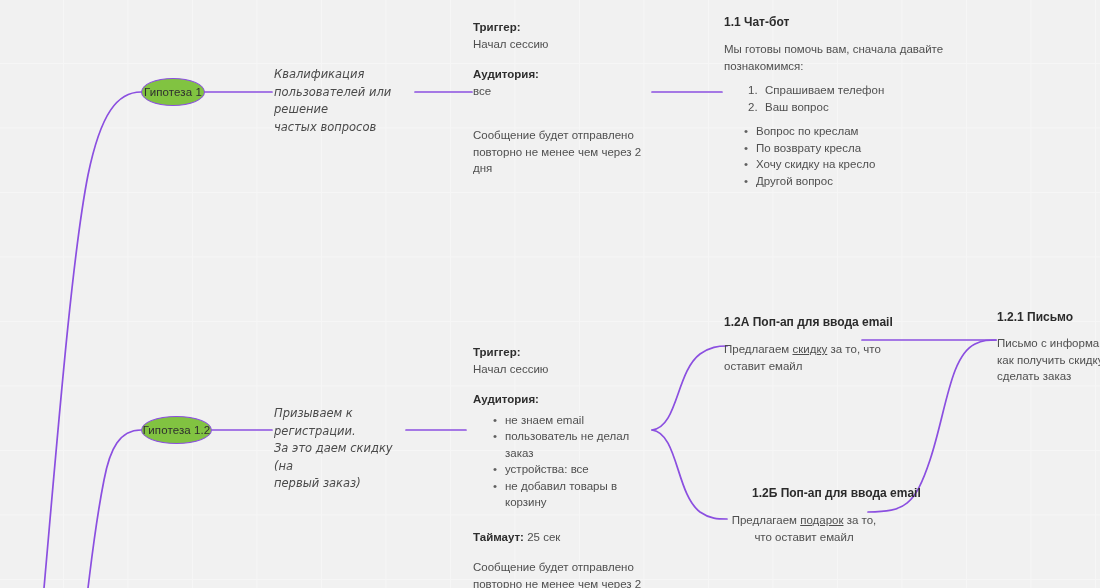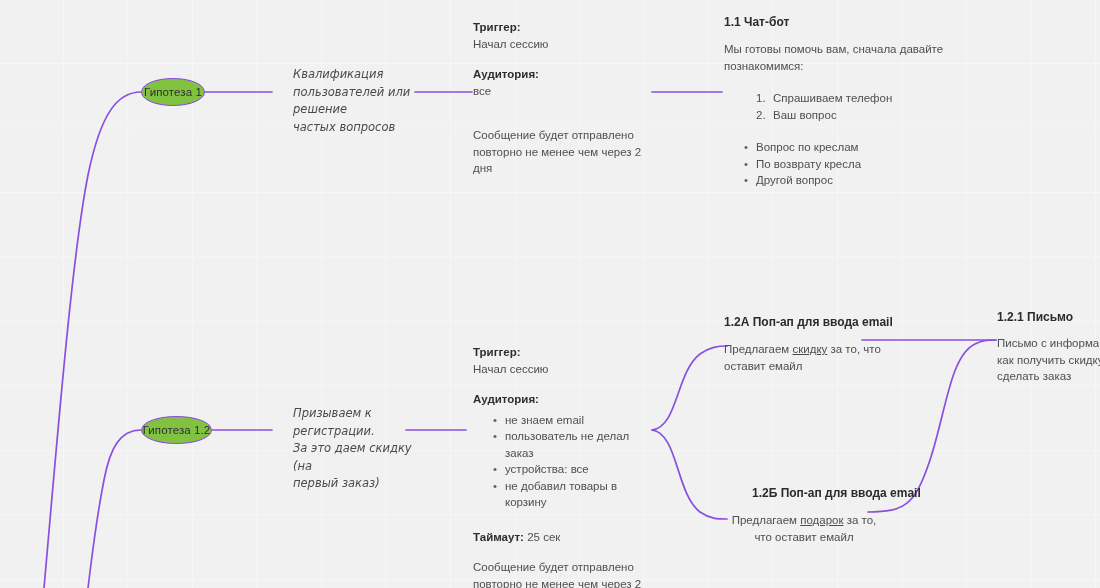--- a/index.html
+++ b/index.html
@@ -43,21 +43,21 @@
     box-sizing: border-box;
   }
   .note {
     position: absolute;
     font-style: italic;
     font-size: 11.5px;
     line-height: 17.5px;
     color: #4a4a4a;
     font-family: "DejaVu Sans", sans-serif;
   }
-  .note span { display: block; margin-left: 19px; }
+  .note span { display: block; }
   .block {
     position: absolute;
     font-size: 11.5px;
     line-height: 16.5px;
     color: #4f4f4f;
   }
   .block .hd {
     font-weight: bold;
     color: #2e2e2e;
   }
@@ -79,21 +79,21 @@
     padding-left: 12px;
   }
   .bullets li::before {
     content: "\2022";
     position: absolute;
     left: 0;
     color: #5f5f5f;
   }
   .numbers {
     list-style: none;
-    margin: 16px;
+    margin: 8px;
     padding: 0 0 0 16px;
     counter-reset: n;
   }
   .numbers li {
     position: relative;
     padding-left: 17px;
     counter-increment: n;
   }
   .numbers li::before {
     content: counter(n) ".";
@@ -159,20 +159,21 @@
   <div class="block" style="left:724px; top:41px; width:230px;">
     <div>Мы готовы помочь вам, сначала давайте</div>
     <div>познакомимся:</div>
     <ol class="numbers">
       <li>Спрашиваем телефон</li>
       <li>Ваш вопрос</li>
     </ol>
     <ul class="bullets">
       <li>Вопрос по креслам</li>
       <li>По возврату кресла</li>
+      <li>Хочу скидку  на кресло</li>
       <li>Другой вопрос</li>
     </ul>
   </div>
 
   <div class="node" style="left:141px; top:416px; width:71px; height:28px;">
     <span>Гипотеза 1.2</span>
   </div>
 
   <div class="note" style="left:274px; top:405px; width:140px;">
     <span>Призываем к регистрации.</span>

